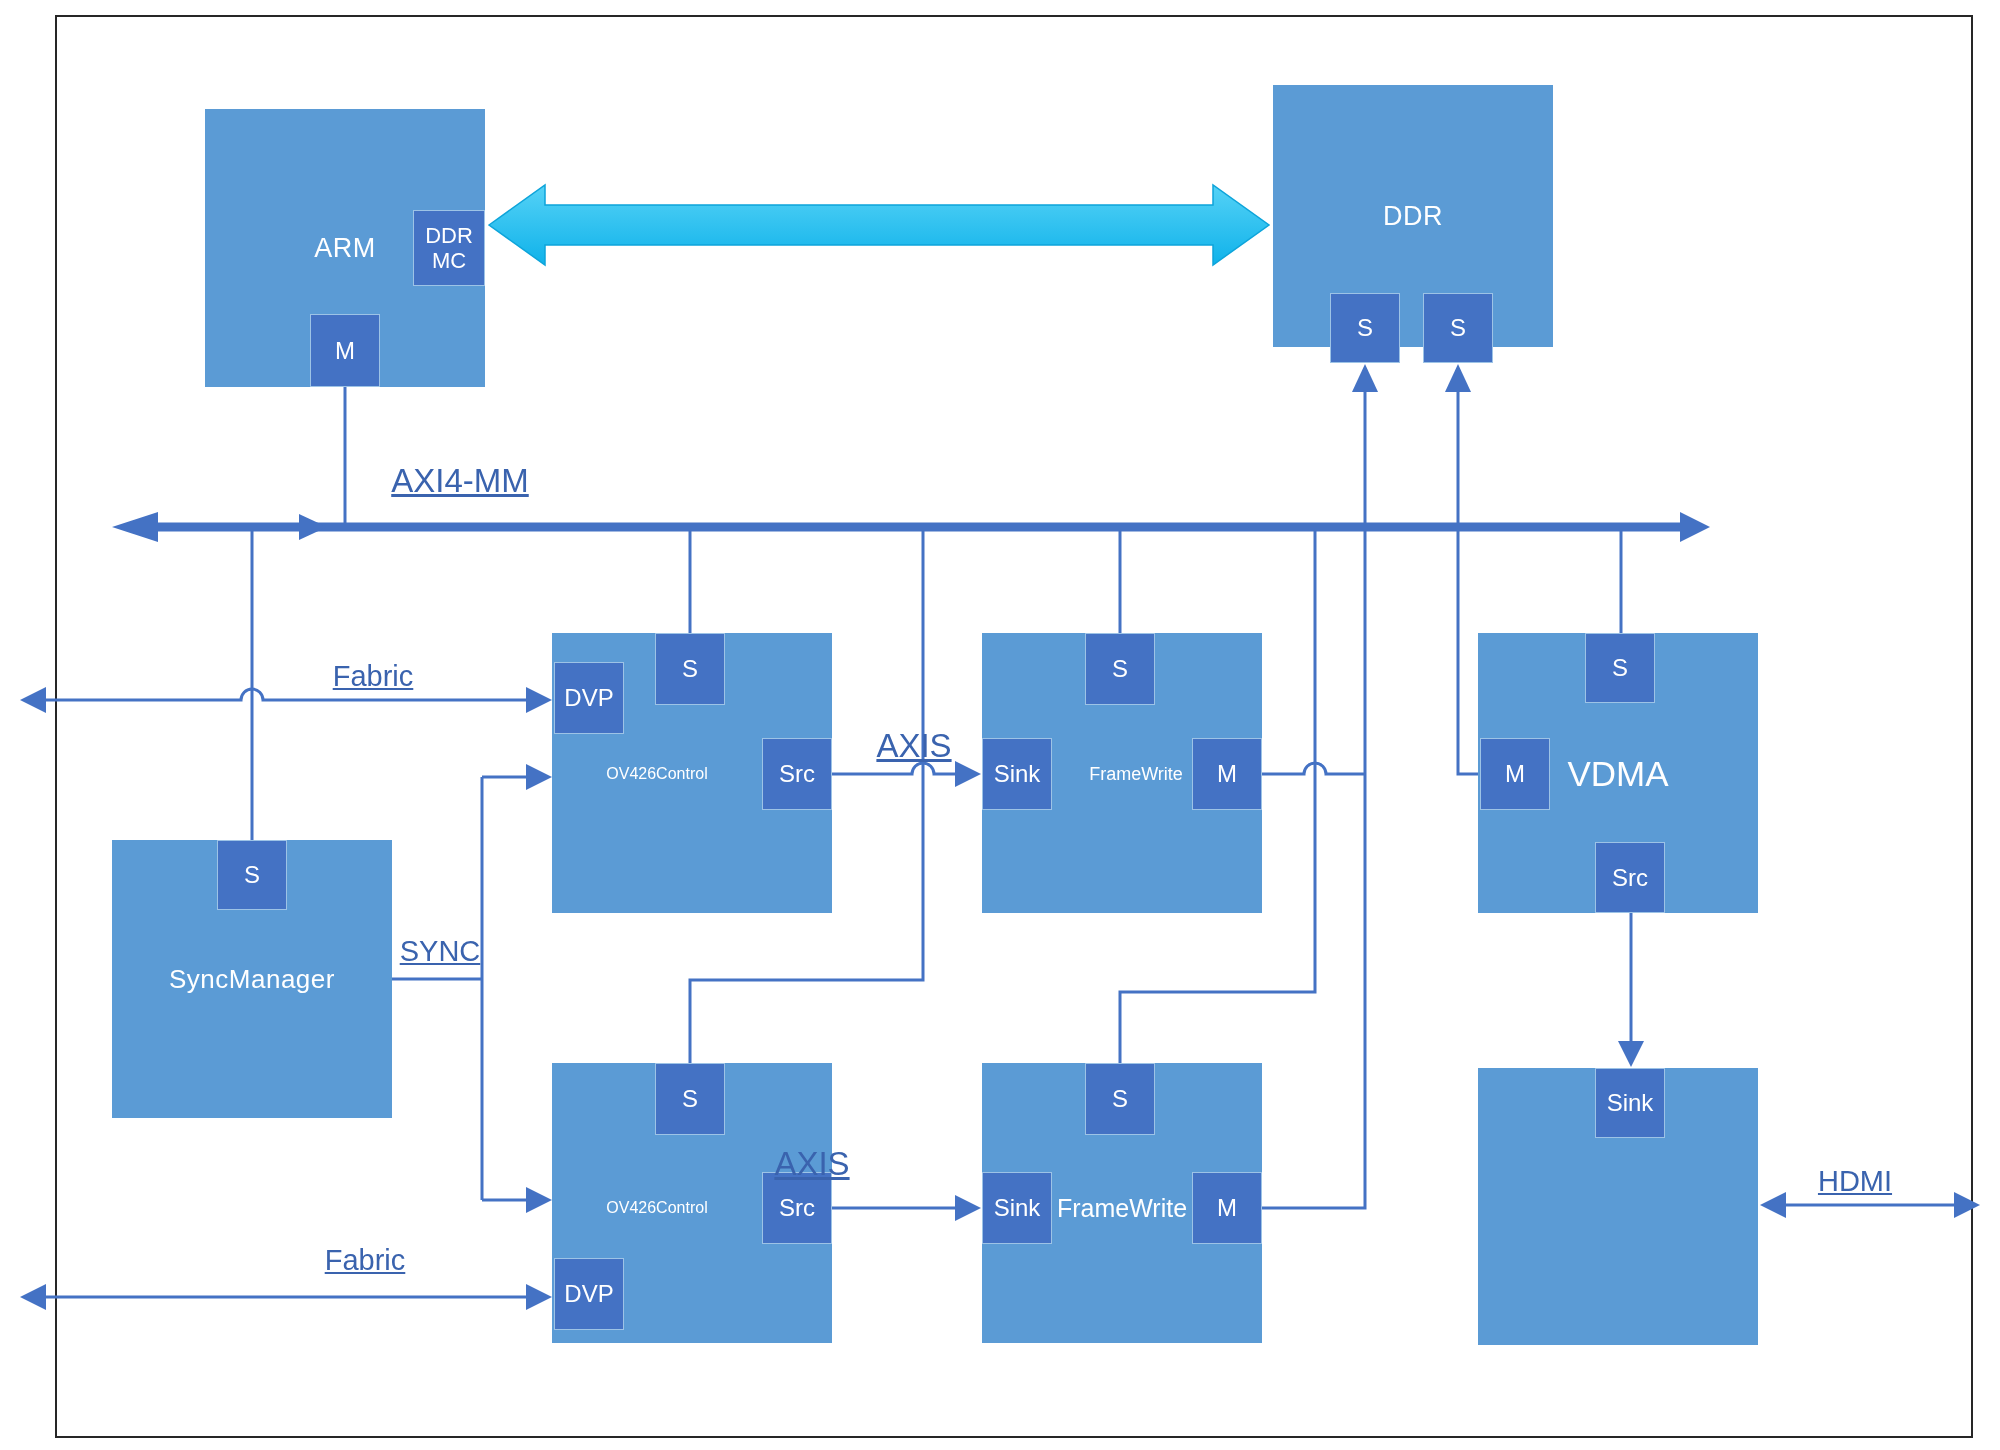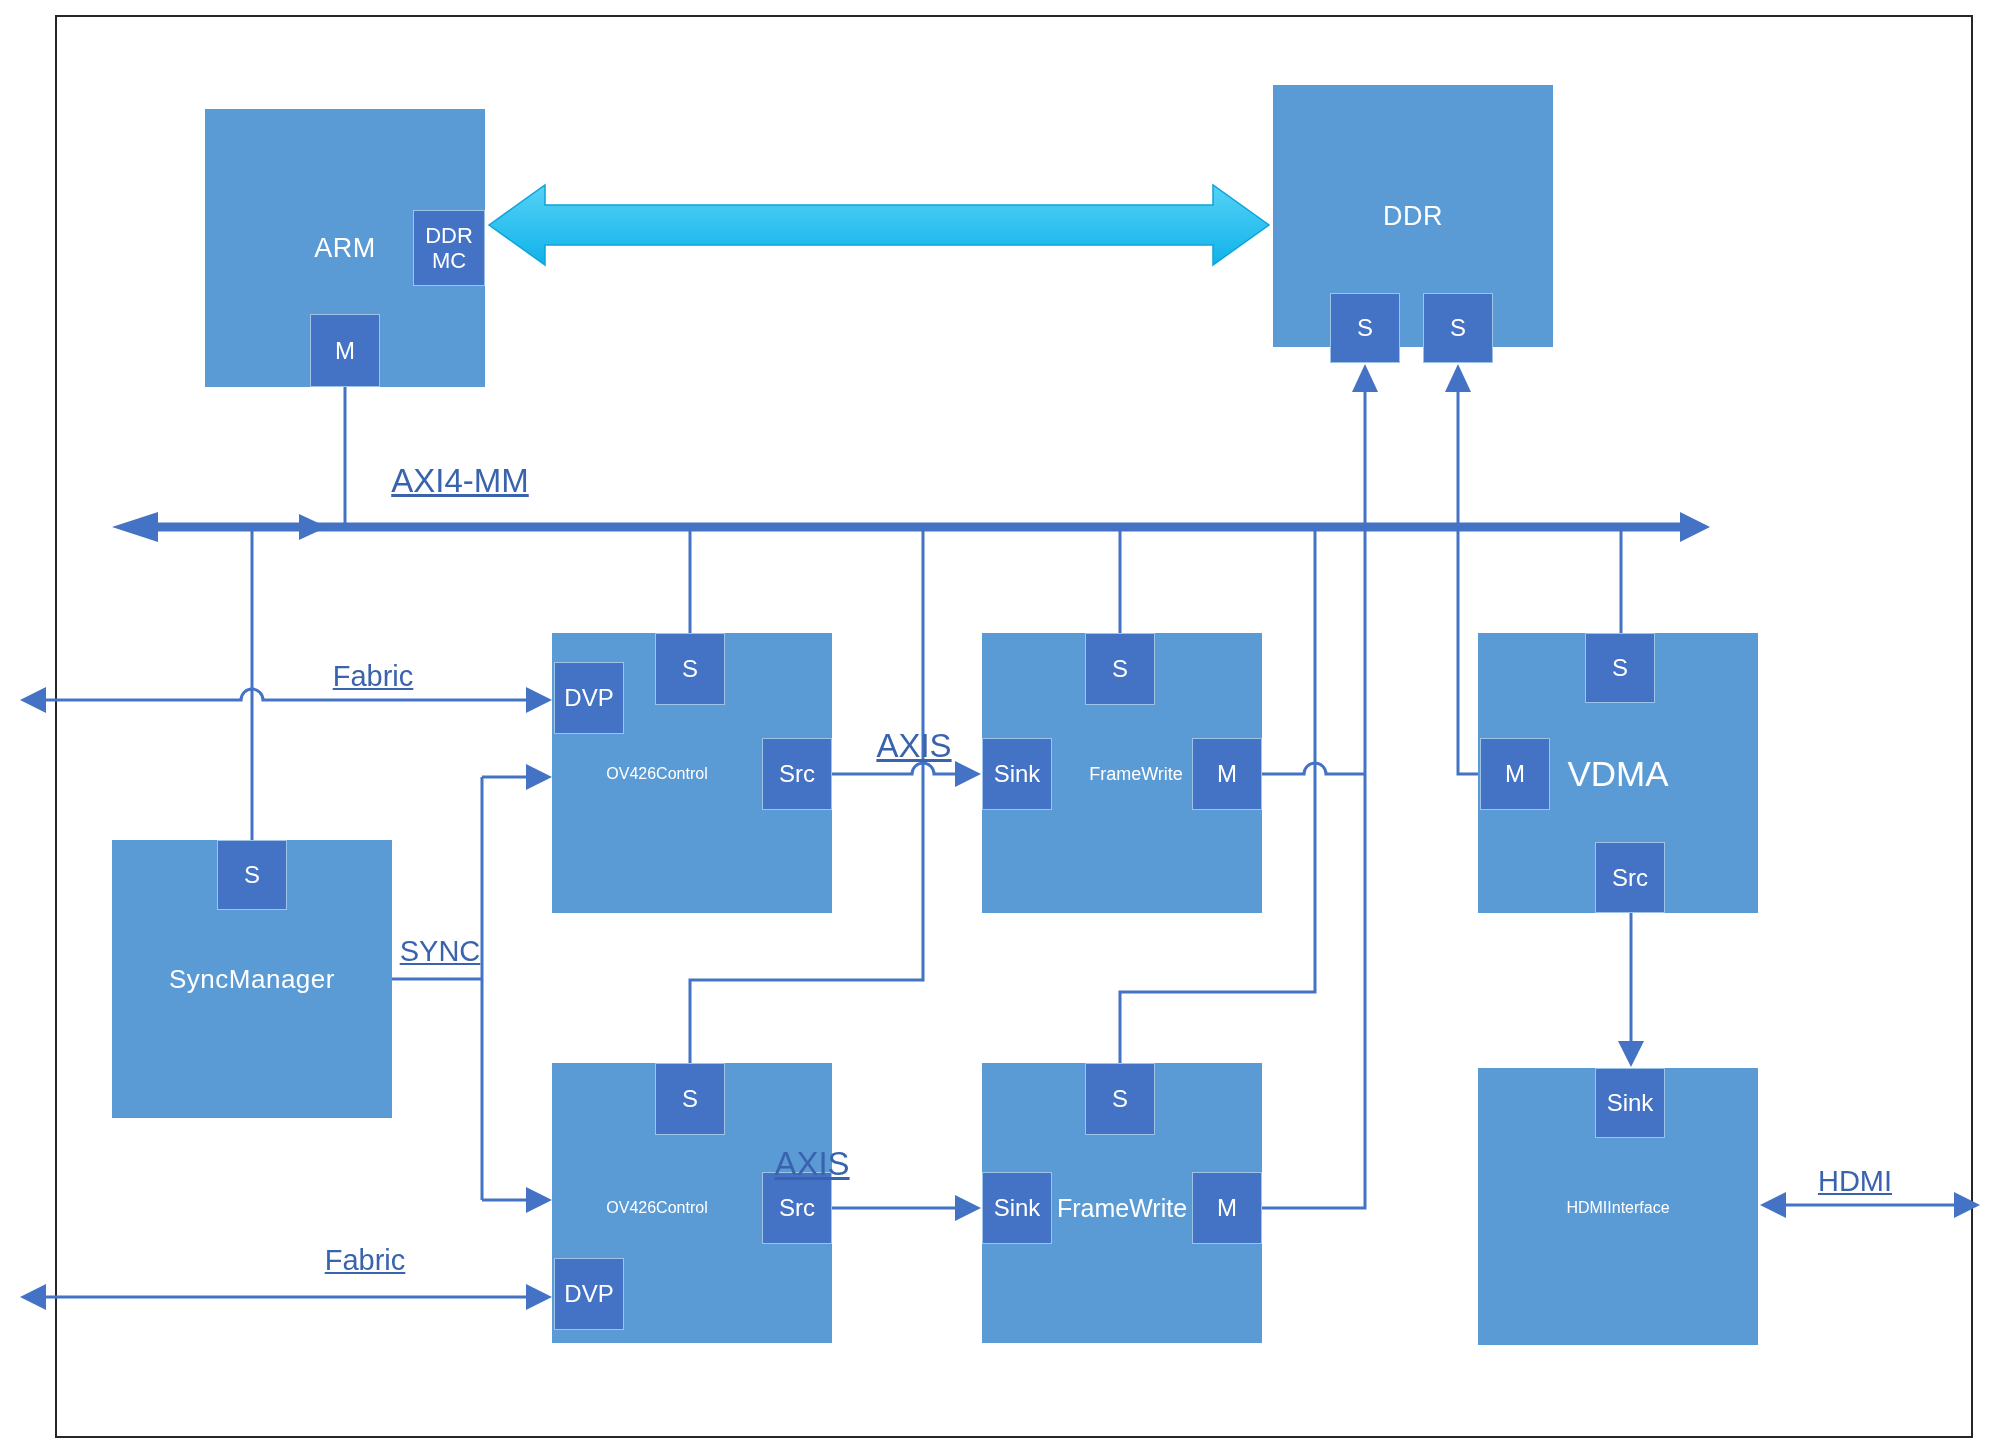--- a/index.html
+++ b/index.html
@@ -147,21 +147,20 @@
   </div>
 
   <div class="block" style="left:982px;top:1063px;width:280px;height:280px;">
     <div class="sub-label" style="left:70px;top:109px;width:140px;height:72px;font-size:25px;">FrameWrite</div>
     <div class="port" style="left:103px;top:0px;width:70px;height:72px;">S</div>
     <div class="port" style="left:0px;top:109px;width:70px;height:72px;">Sink</div>
     <div class="port" style="left:210px;top:109px;width:70px;height:72px;">M</div>
   </div>
 
   <div class="block" style="left:1478px;top:1068px;width:280px;height:277px;">
-    <div class="sub-label" style="left:0;top:112px;width:280px;height:56px;">HDMIInterface</div>
     <div class="port" style="left:117px;top:0px;width:70px;height:70px;">Sink</div>
   </div>
 
   <div class="float-label big" style="left:340px;top:460px;width:240px;height:42px;">AXI4-MM</div>
   <div class="float-label" style="left:283px;top:658px;width:180px;height:36px;">Fabric</div>
   <div class="float-label" style="left:275px;top:1242px;width:180px;height:36px;">Fabric</div>
   <div class="float-label" style="left:385px;top:933px;width:110px;height:36px;">SYNC</div>
   <div class="float-label big" style="left:844px;top:726px;width:140px;height:40px;">AXIS</div>
   <div class="float-label big" style="left:742px;top:1144px;width:140px;height:40px;">AXIS</div>
   <div class="float-label" style="left:1785px;top:1163px;width:140px;height:36px;">HDMI</div>

